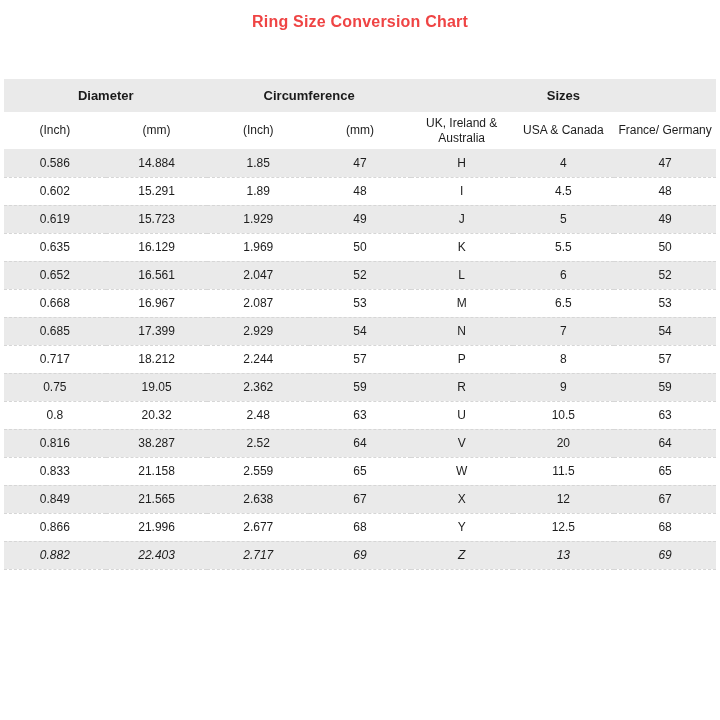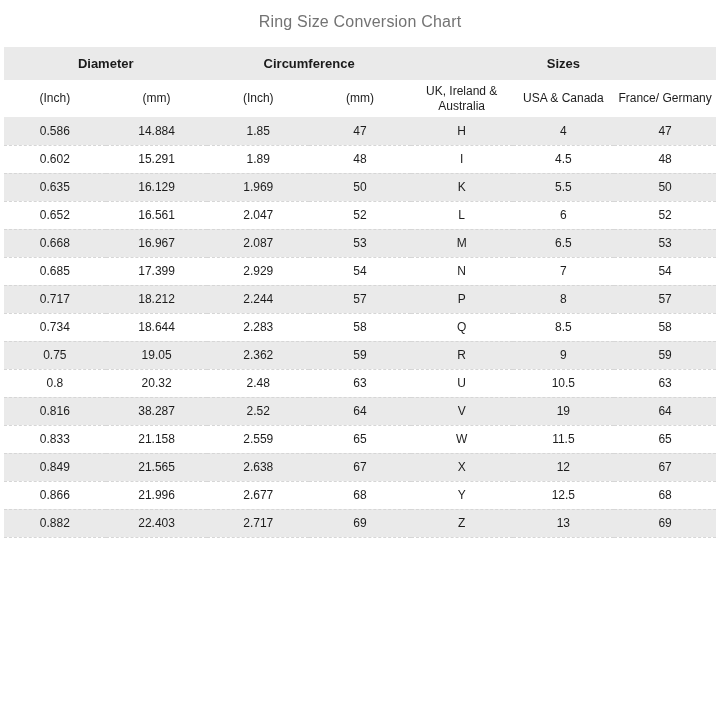--- a/index.html
+++ b/index.html
@@ -14,27 +14,27 @@
     width: 720px;
     height: 720px;
     overflow: hidden;
     box-sizing: border-box;
   }
   .title {
     margin: 0;
     padding-top: 13px;
     text-align: center;
     font-size: 16px;
-    font-weight: normal;
+    font-weight: bold;
     letter-spacing: 0.2px;
-    color: #737373;
+    color: #ef4444;
   }
   .table-wrap {
     padding: 0 4px;
-    margin-top: 16px;
+    margin-top: 48px;
   }
   table {
     width: 100%;
     border-collapse: collapse;
     table-layout: fixed;
   }
   col { width: 14.285%; }
   th, td {
     text-align: center;
     vertical-align: middle;
@@ -56,21 +56,21 @@
     line-height: 1.25;
     color: #1d1d1d;
   }
   tbody td {
     font-size: 12px;
     height: 28px;
     border-top: 1px dashed #d6d6d6;
     color: #1d1d1d;
   }
   tbody tr:first-child td { border-top: none; }
-  tbody tr:last-child td { border-bottom: 1px dashed #d6d6d6; }
+  tbody tr:last-child td { border-bottom: 1px dashed #d6d6d6; font-style: italic; }
   tbody tr:nth-child(odd) td { background: #eaeaea; }
   tbody tr:nth-child(even) td { background: #ffffff; }
 </style>
 </head>
 <body>
 
 <div class="page">
   <h1 class="title">Ring Size Conversion Chart</h1>
 
   <div class="table-wrap">
@@ -113,20 +113,29 @@
           <tr>
             <td>0.602</td>
             <td>15.291</td>
             <td>1.89</td>
             <td>48</td>
             <td>I</td>
             <td>4.5</td>
             <td>48</td>
           </tr>
           <tr>
+            <td>0.619</td>
+            <td>15.723</td>
+            <td>1.929</td>
+            <td>49</td>
+            <td>J</td>
+            <td>5</td>
+            <td>49</td>
+          </tr>
+          <tr>
             <td>0.635</td>
             <td>16.129</td>
             <td>1.969</td>
             <td>50</td>
             <td>K</td>
             <td>5.5</td>
             <td>50</td>
           </tr>
           <tr>
             <td>0.652</td>
@@ -158,29 +167,20 @@
           <tr>
             <td>0.717</td>
             <td>18.212</td>
             <td>2.244</td>
             <td>57</td>
             <td>P</td>
             <td>8</td>
             <td>57</td>
           </tr>
           <tr>
-            <td>0.734</td>
-            <td>18.644</td>
-            <td>2.283</td>
-            <td>58</td>
-            <td>Q</td>
-            <td>8.5</td>
-            <td>58</td>
-          </tr>
-          <tr>
             <td>0.75</td>
             <td>19.05</td>
             <td>2.362</td>
             <td>59</td>
             <td>R</td>
             <td>9</td>
             <td>59</td>
           </tr>
           <tr>
             <td>0.8</td>
@@ -190,21 +190,21 @@
             <td>U</td>
             <td>10.5</td>
             <td>63</td>
           </tr>
           <tr>
             <td>0.816</td>
             <td>38.287</td>
             <td>2.52</td>
             <td>64</td>
             <td>V</td>
-            <td>19</td>
+            <td>20</td>
             <td>64</td>
           </tr>
           <tr>
             <td>0.833</td>
             <td>21.158</td>
             <td>2.559</td>
             <td>65</td>
             <td>W</td>
             <td>11.5</td>
             <td>65</td>

